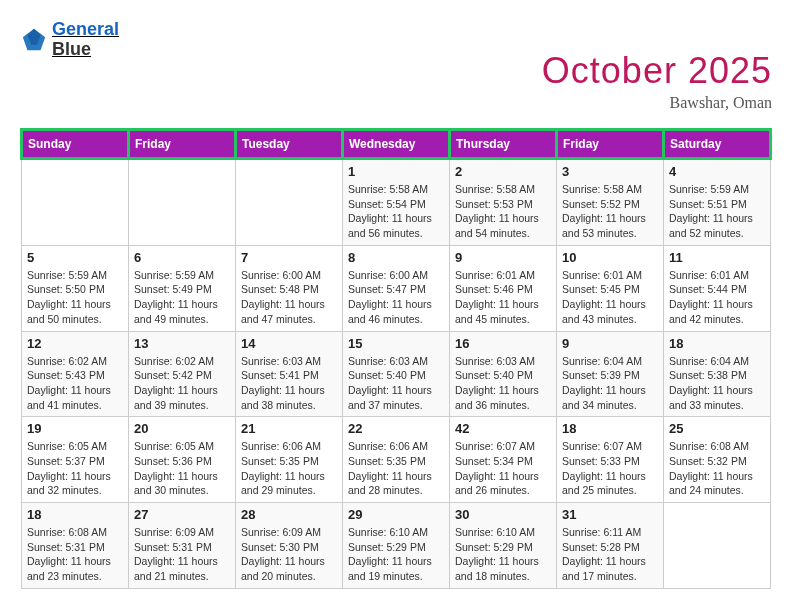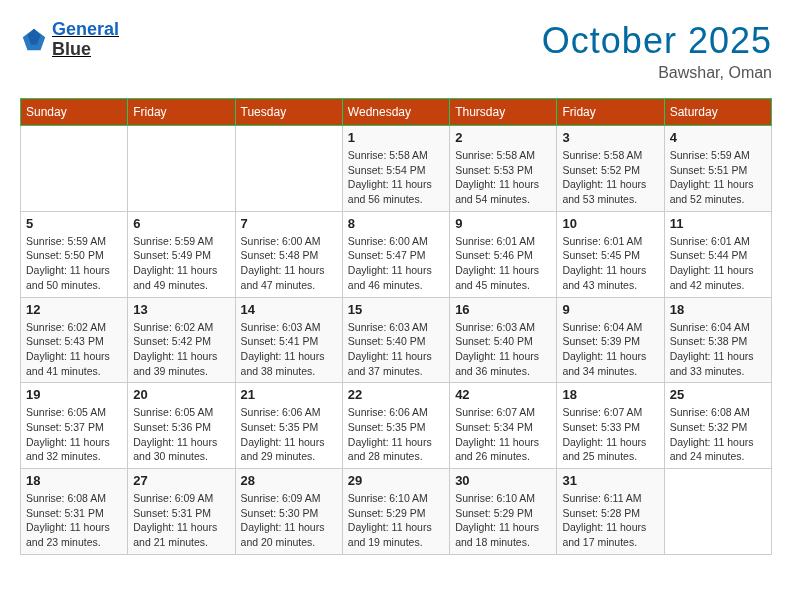--- a/index.html
+++ b/index.html
@@ -34,41 +34,43 @@
     .logo-icon {
       width: 28px;
       height: 28px;
     }
     .title-block {
       text-align: right;
     }
     .month-title {
       font-size: 36px;
       font-weight: normal;
-      color: #0369a1;
+      color: #be185d;
       letter-spacing: 1px;
+      margin-top: 30px;
     }
     .location-title {
       font-size: 16px;
       color: #555;
       margin-top: 2px;
+      font-family: Liberation Serif, serif;
     }
     table {
       width: 100%;
       border-collapse: collapse;
       font-size: 11px;
     }
     thead tr th {
-      background-color: #c2410c;
+      background-color: #a21caf;
       color: #fff;
       padding: 6px 5px;
       text-align: left;
-      font-weight: normal;
+      font-weight: bold;
       font-size: 12px;
-      border: 1px solid #22c55e;
+      border: 3px solid #22c55e;
     }
     tbody tr td {
       border: 1px solid #ccc;
       vertical-align: top;
       padding: 4px 5px;
       height: 80px;
       width: 14.28%;
       background: #fff;
     }
     tbody tr:nth-child(odd) td {

